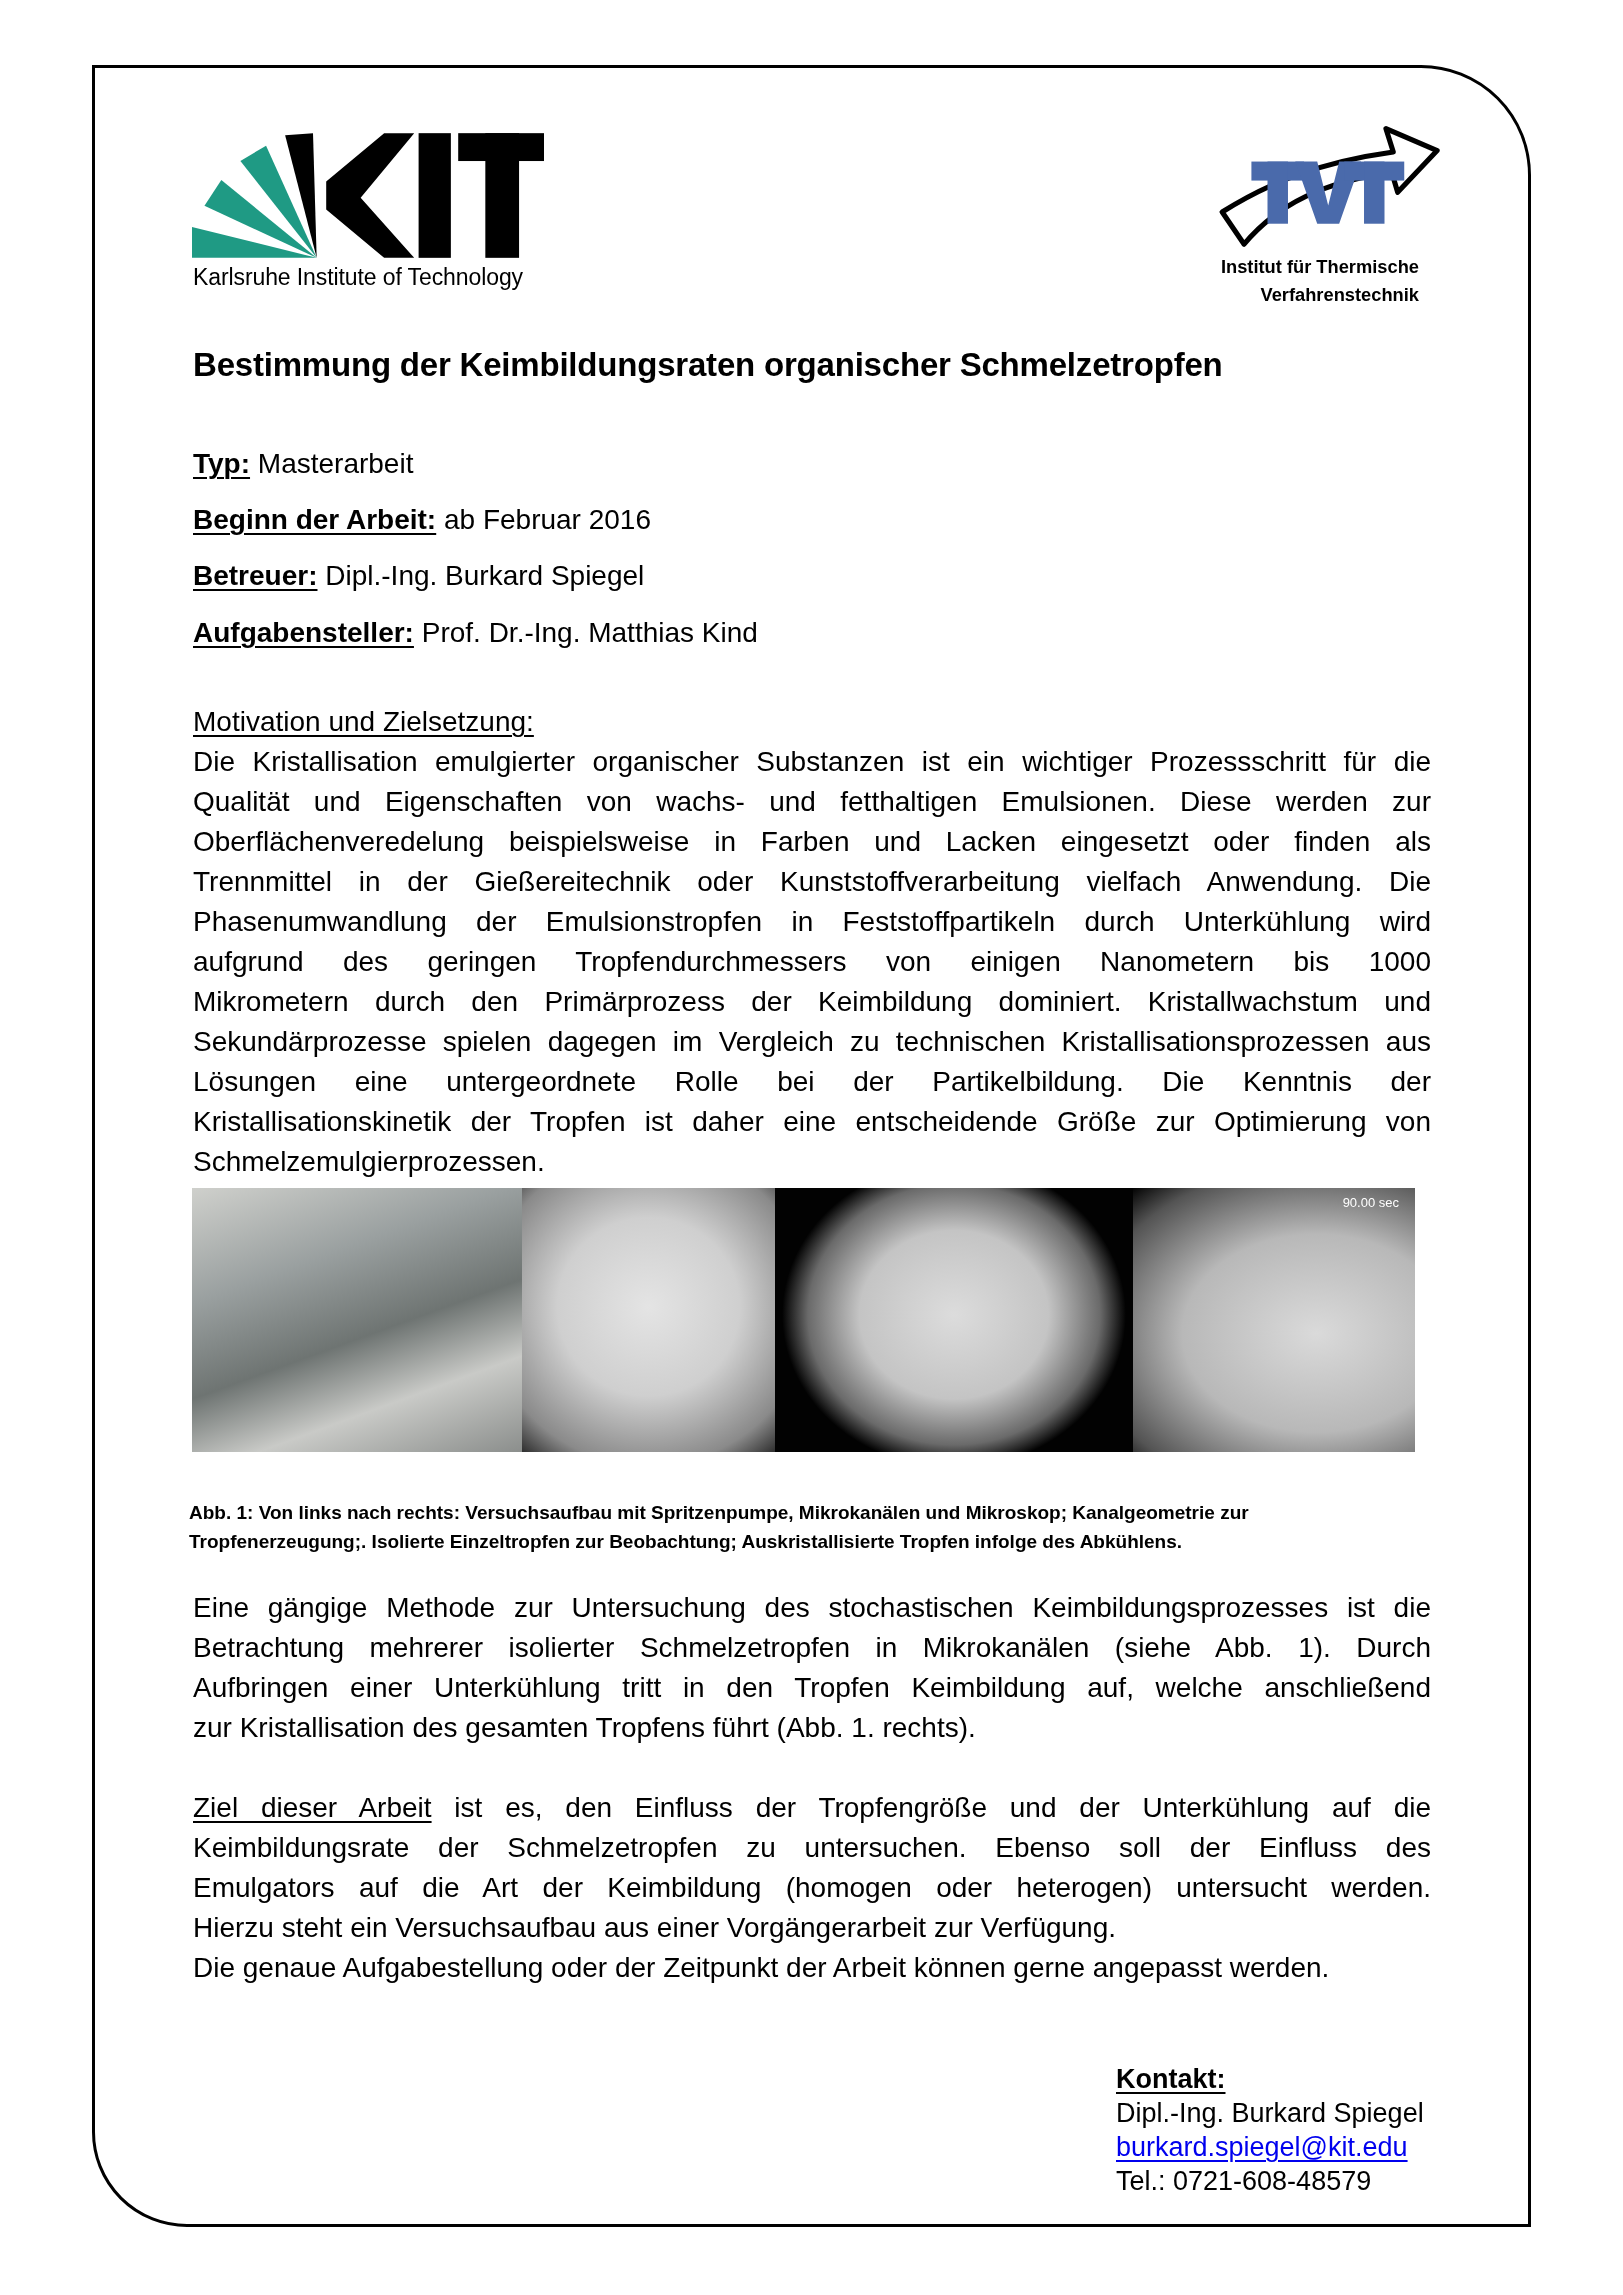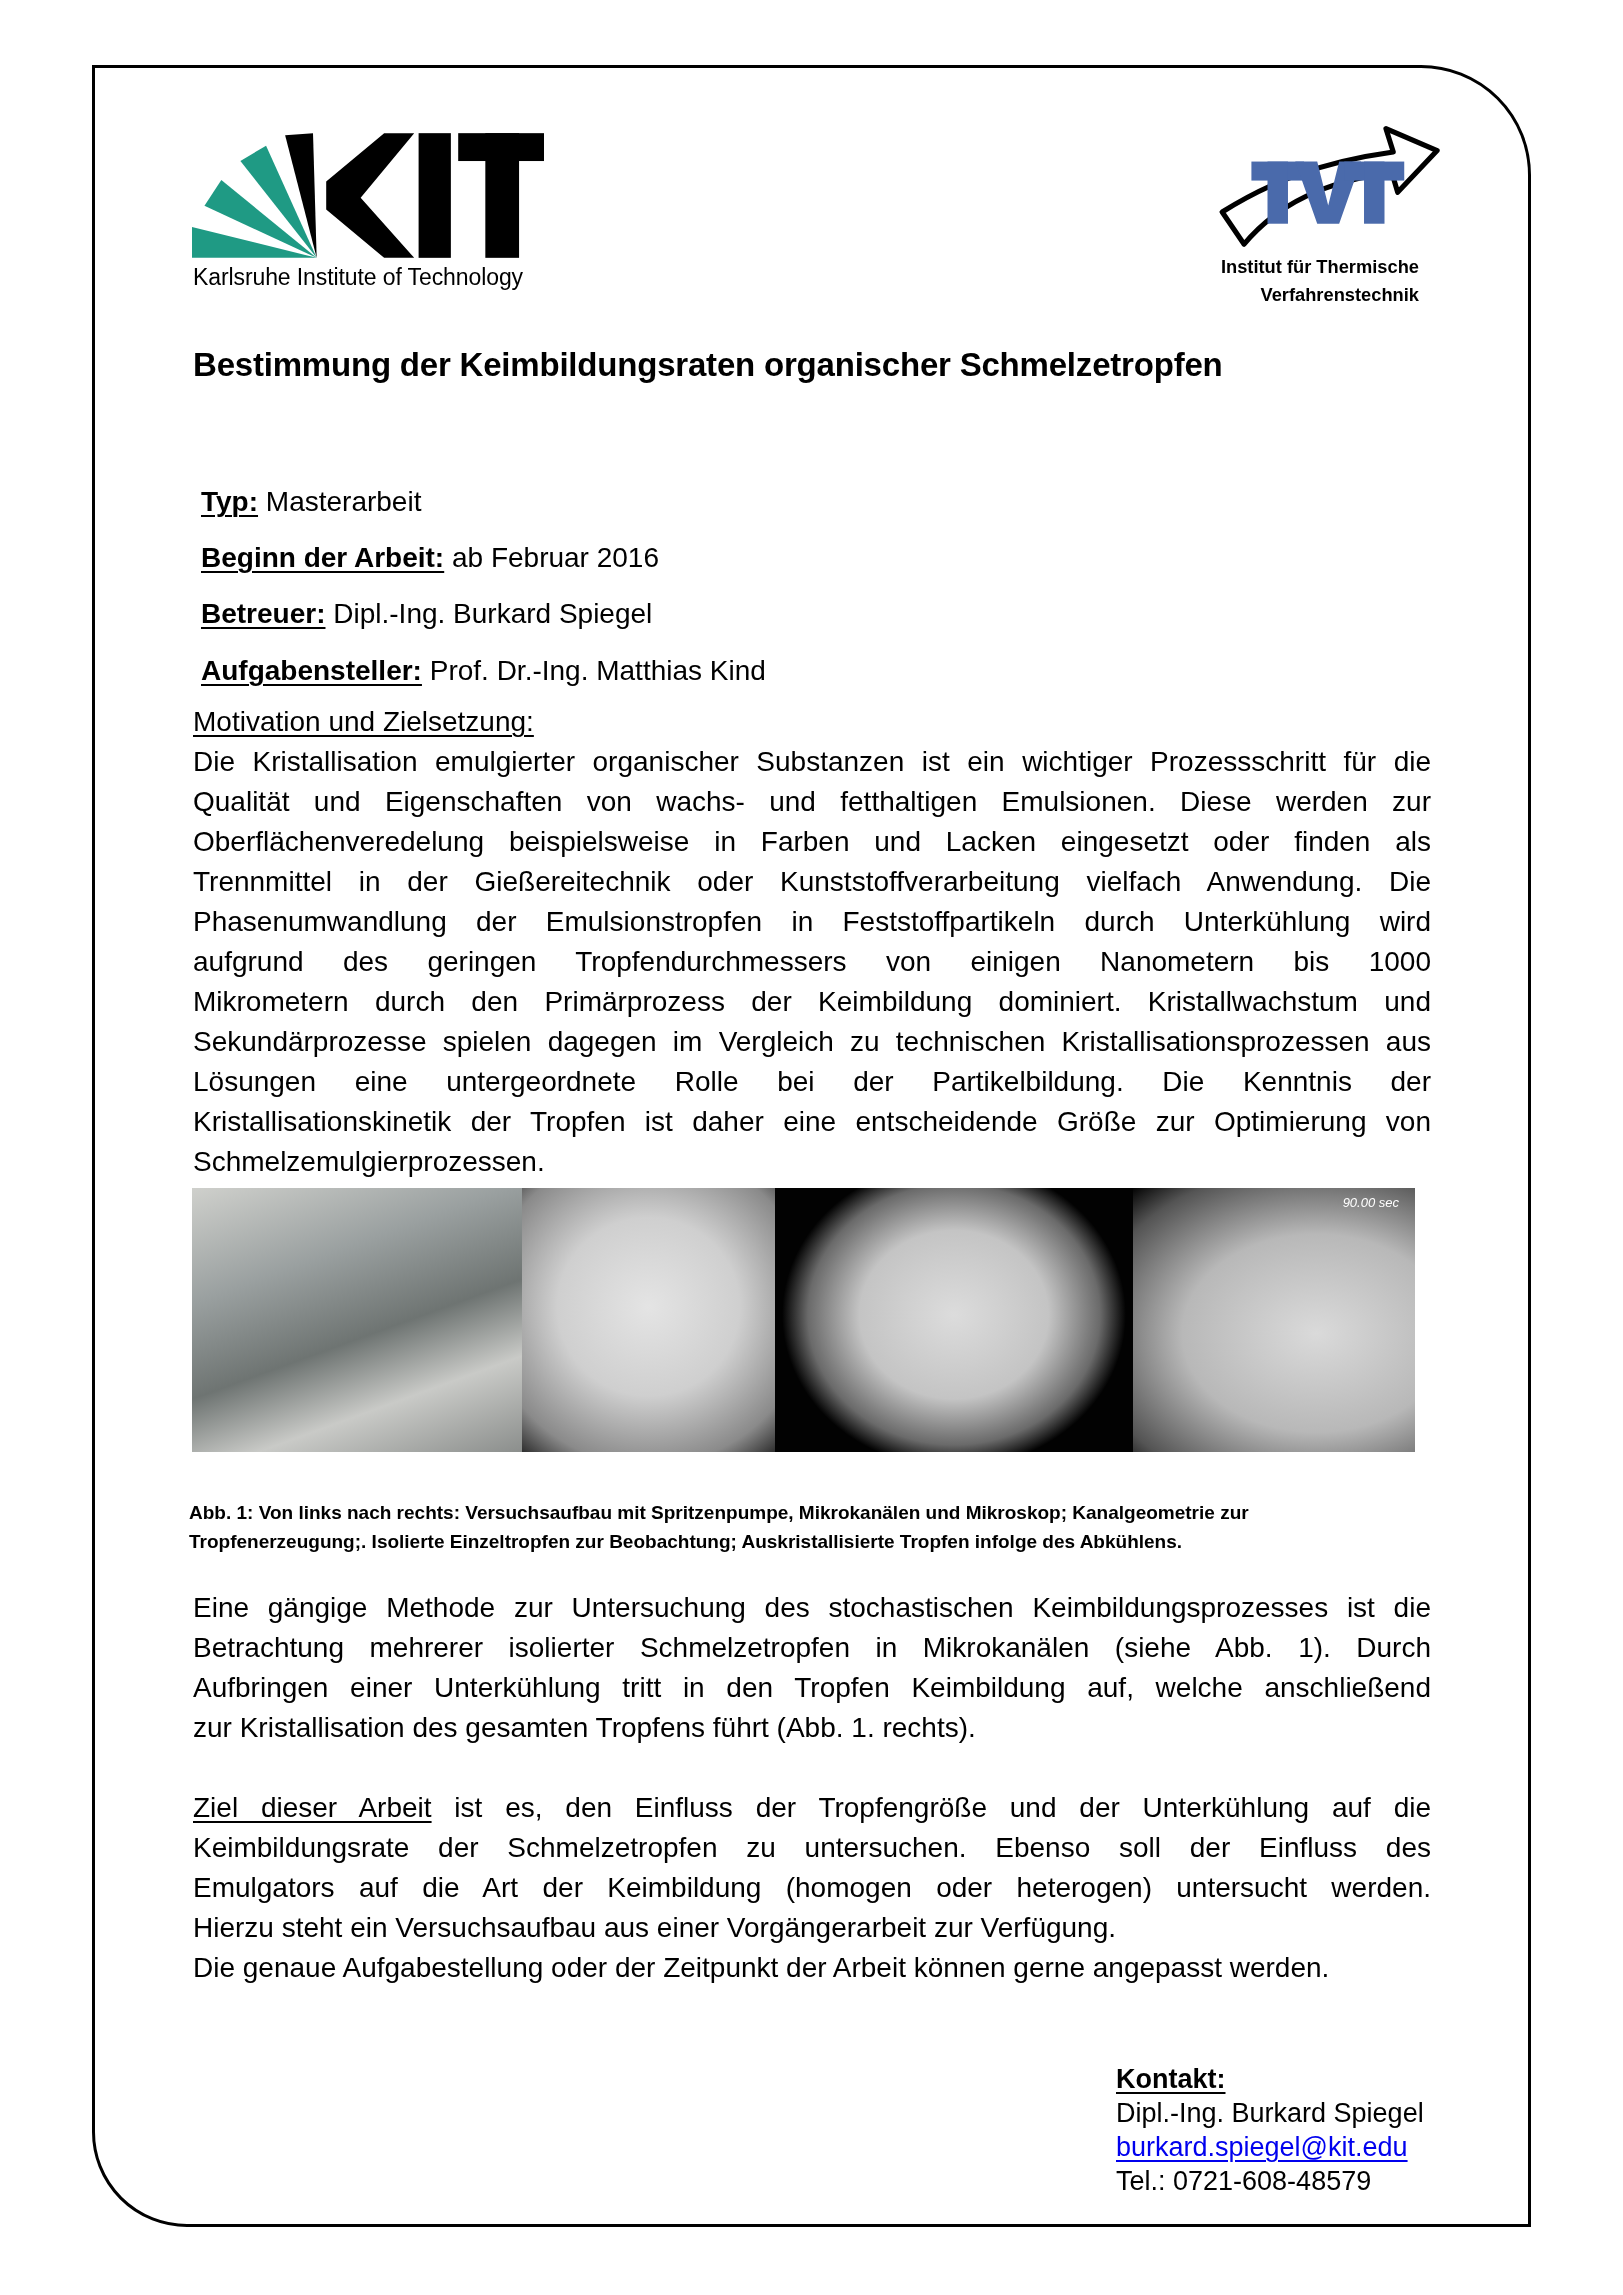--- a/index.html
+++ b/index.html
@@ -3,32 +3,32 @@
 <meta charset="utf-8">
 <style>
   html, body { margin:0; padding:0; background:#ffffff; }
   body { width:1623px; height:2295px; position:relative; overflow:hidden; font-family:"Liberation Sans", sans-serif; color:#000; }
   .frame { position:absolute; left:92px; top:65px; width:1433px; height:2156px; border:3.7px solid #000; border-radius:0 110px 0 95px; box-sizing:content-box; }
   .kit-logo { position:absolute; left:192px; top:133px; width:352px; height:125px; }
   .kit-sub { position:absolute; left:193px; top:264px; font-size:23px; white-space:nowrap; letter-spacing:-0.1px; }
   .tvt-logo { position:absolute; left:1209px; top:114px; width:234px; height:139px; }
   .tvt-sub { position:absolute; right:204px; top:253px; text-align:right; font-size:18.3px; font-weight:bold; line-height:28px; white-space:nowrap; }
   .title { position:absolute; left:193px; top:346px; font-size:33px; font-weight:bold; white-space:nowrap; letter-spacing:-0.2px; }
-  .meta { position:absolute; left:201px; font-size:28px; white-space:nowrap; font-family:"Liberation Sans Narrow","Liberation Sans", sans-serif;margin-top:38px; }
+  .meta { position:absolute; left:193px; font-size:28px; white-space:nowrap; font-family:"Liberation Sans Narrow","Liberation Sans", sans-serif; }
   .meta .k { font-weight:bold; text-decoration:underline; text-decoration-thickness:2.2px; text-underline-offset:4.4px; }
   .body-text { position:absolute; left:193px; width:1238px; font-size:28px; line-height:40px; text-align:justify; }
   .body-text .ln { display:block; text-align:justify; text-align-last:justify; white-space:nowrap; height:40px; }
   .body-text .ln.last { text-align-last:left; }
   .ul { text-decoration:underline; text-decoration-thickness:2.2px; text-underline-offset:4.4px; }
   .figure { position:absolute; left:192px; top:1188px; width:1223px; height:264px; display:flex; }
   .panel { height:100%; position:relative; overflow:hidden; }
   .p1 { width:330px; background:linear-gradient(160deg,#cfd0cc 0%,#9aa0a0 30%,#6e7472 55%,#c9cac7 75%,#8b8e8c 100%); }
   .p2 { width:253px; background:radial-gradient(ellipse 80% 75% at 50% 45%, #e4e4e4 0%, #cfcfcf 45%, #8a8a8a 80%, #1a1a1a 100%); }
   .p3 { width:359px; background:radial-gradient(ellipse 48% 58% at 50% 48%, #dcdcdc 0%, #c4c4c4 55%, #6a6a6a 85%, #020202 100%); }
-  .p4 { width:282px; background:radial-gradient(ellipse 95% 75% at 65% 55%, #dadada 0%, #b8b8b8 50%, #545454 85%, #050505 100%);font-style:italic; }
+  .p4 { width:282px; background:radial-gradient(ellipse 95% 75% at 65% 55%, #dadada 0%, #b8b8b8 50%, #545454 85%, #050505 100%); }
   .caption { position:absolute; left:189px; top:1498px; font-size:19px; font-weight:bold; line-height:29px; white-space:nowrap; font-family:"Liberation Sans Narrow","Liberation Sans", sans-serif; }
   .contact { position:absolute; left:1116px; top:2030px; font-size:27px; line-height:34px; white-space:nowrap;margin-top:32px; }
   .contact .head { font-weight:bold; text-decoration:underline; text-decoration-thickness:2.2px; text-underline-offset:4.4px; }
   .contact a { color:#0000ee; text-decoration:underline; text-decoration-thickness:1.5px; text-underline-offset:3.7px;text-align:center; }
   .ts { position:absolute; right:16px; top:7.3px; color:#fff; font-size:13px; }
 </style>
 </head>
 <body>
 
 <div class="frame"></div>

